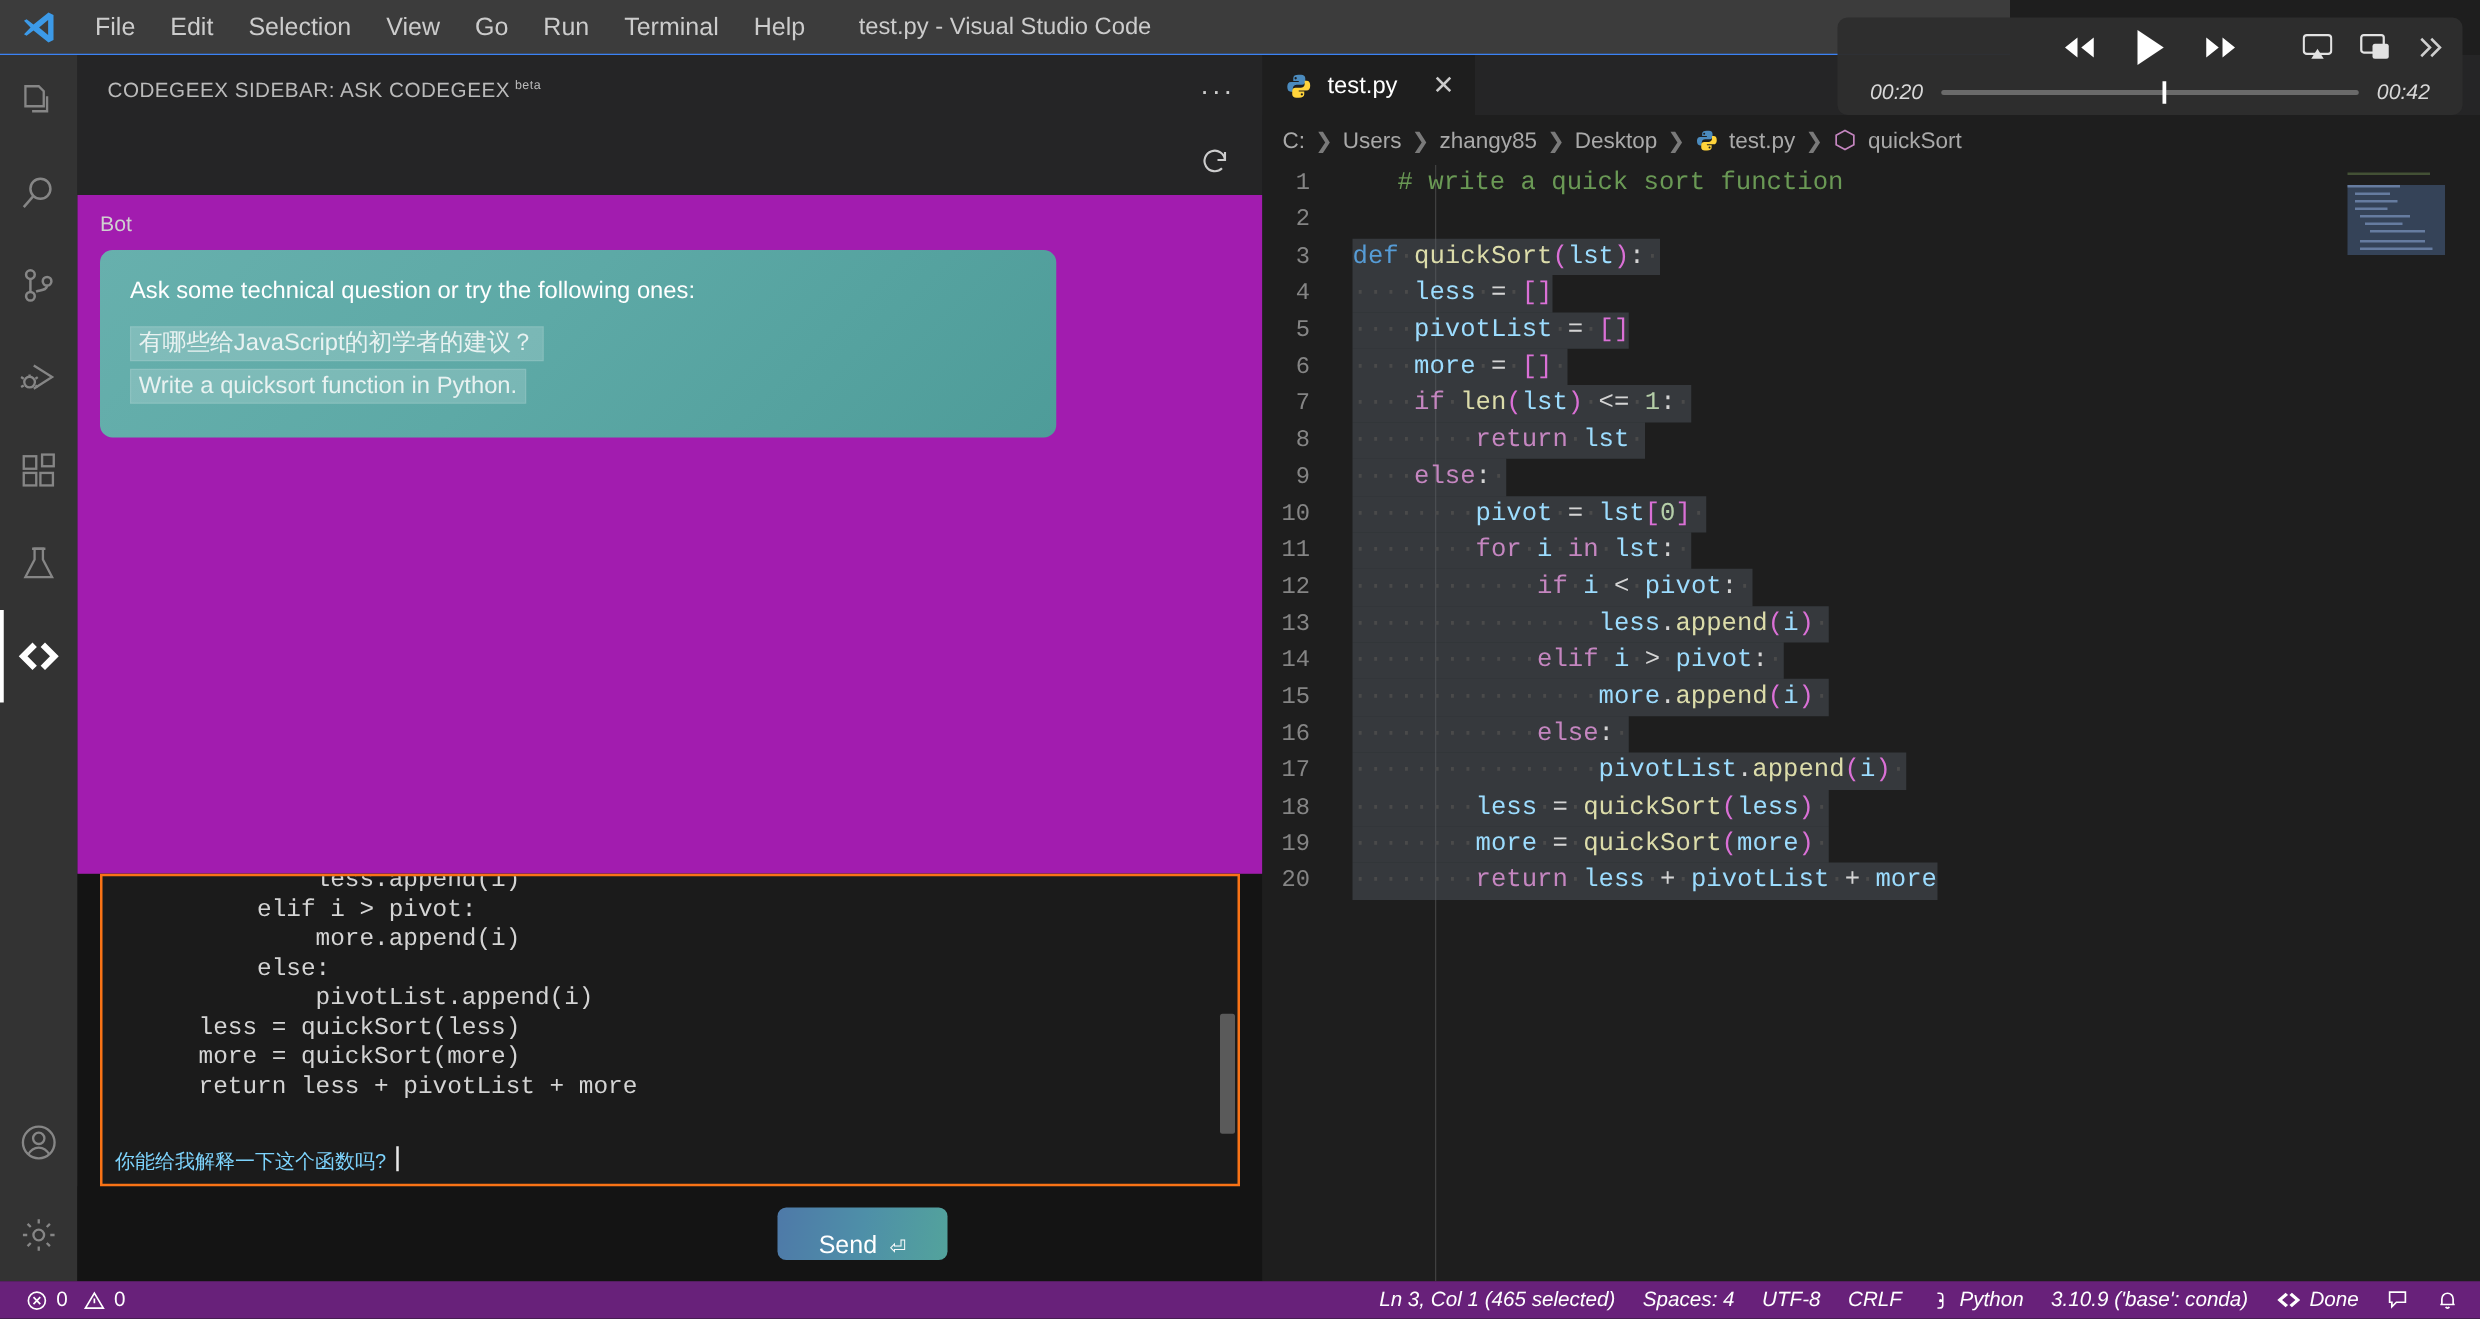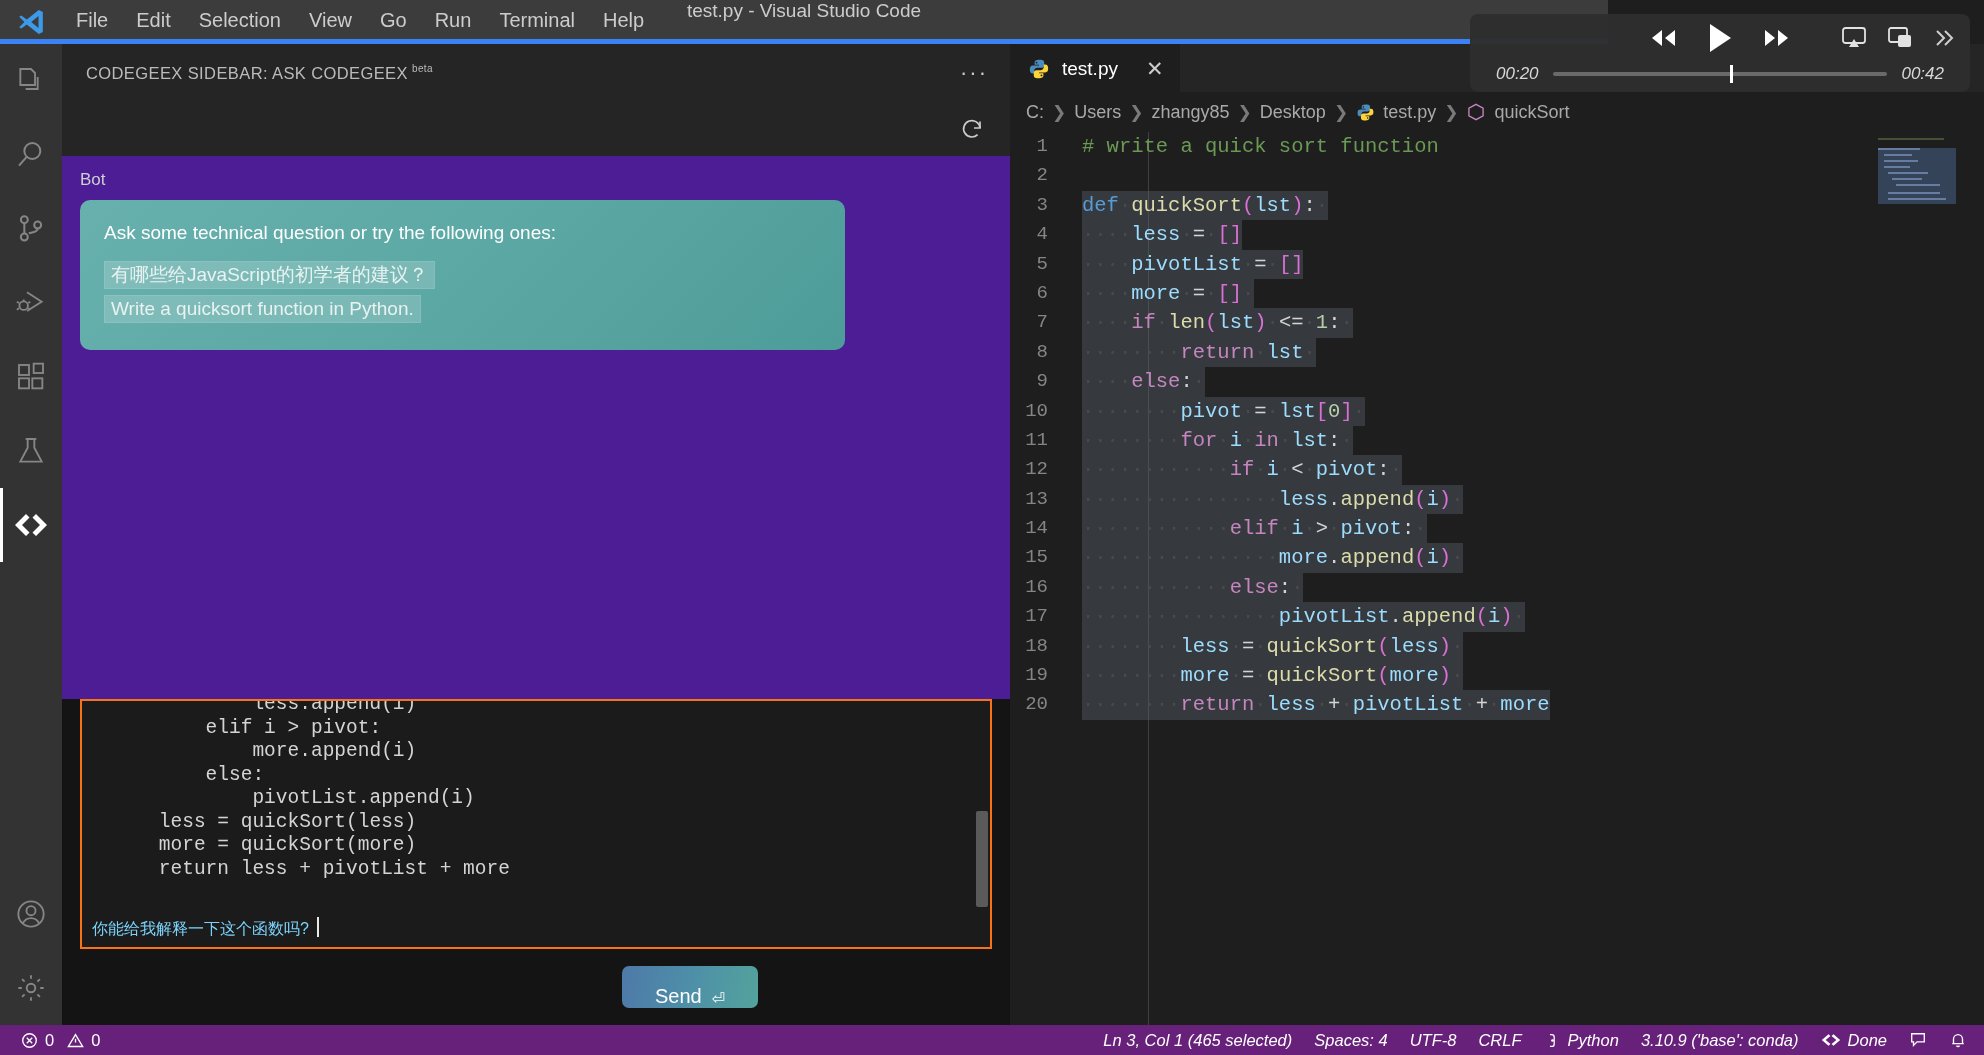--- a/index.html
+++ b/index.html
@@ -7,22 +7,22 @@
     width: 1984px; height: 1055px;
     background: #1e1e1e;
     font-family: "Liberation Sans", sans-serif;
     overflow: hidden;
   }
   .app { position: relative; width: 1984px; height: 1055px; background: #1e1e1e; }
 
   
   .titlebar {
     position: absolute; top: 0; left: 0; width: 1608px; height: 44px;
-    background: #3c3c3c; display: flex; 
-    border-bottom: 5px solid #3b82f6;
+    background: #3c3c3c; display: flex; align-items: center;
+    border-bottom: 1px solid #3b82f6;
   }
   .vs-logo { width: 62px; height: 44px; display: flex; align-items: center; justify-content: center; }
   .menu { display: flex; align-items: center; gap: 0px; }
   .menu-item {
     color: #cccccc; font-size: 20px; padding: 4px 14px; line-height: 26px;
     white-space: nowrap;
   }
   .win-title {
     position: absolute; left: 0; right: 0; text-align: center;
     color: #cccccc; font-size: 19px; pointer-events: none;
@@ -66,21 +66,21 @@
   .sb-header {
     height: 58px; display: flex; align-items: center; padding: 0 22px 0 24px;
     justify-content: space-between; flex: none;
   }
   .sb-title { color: #bbbbbb; font-size: 16.5px; letter-spacing: .4px; }
   .sb-beta { font-size: 10px; vertical-align: super; color: #bbb; margin-left: 4px; }
   .sb-dots { color: #cccccc; font-size: 22px; letter-spacing: 2px; line-height: 10px; }
   .sb-subbar { height: 54px; display: flex; align-items: center; justify-content: flex-end; padding-right: 26px; flex: none; }
   .sb-refresh { color: #cccccc; }
 
-  .chat-area { flex: 1; background: #4c1d95; overflow: hidden; position: relative; padding: 8px 0 0 0; }
+  .chat-area { flex: 1; background: #a21caf; overflow: hidden; position: relative; padding: 8px 0 0 0; }
   .bot-label { color: #cfcfcf; font-size: 17px; padding: 6px 0 10px 18px; }
   .bubble {
     margin: 0 0 0 18px; width: 765px;
     background: linear-gradient(135deg,#67b0ad 0%, #5da9a6 45%, #4e9c99 100%);
     border-radius: 10px; padding: 22px 24px 24px 24px; color: #ffffff;
   }
   .bubble-lead { font-size: 19px; margin-bottom: 14px; }
   .sugg {
     display: inline-block; font-size: 19px; color: #e8f2f1;
     background: rgba(255,255,255,0.18); padding: 2px 6px; margin: 3px 0;
@@ -141,21 +141,21 @@
   .code-table {
     font-family: "Liberation Mono", "DejaVu Sans Mono", monospace;
     font-size: 20.5px; line-height: 29.4px;
   }
   .cline { display: flex; height: 29.4px; align-items: center; white-space: pre; }
   .lno { width: 72px; text-align: right; color: #858585; padding-right: 34px; flex: none; font-size: 19px; }
   .ctext { position: relative; }
   
   .sel { background: rgba(88,95,105,0.42); }
   
-  .c-com { color: #6A9955; }
+  .c-com { color: #6A9955; margin-left: 36px; }
   .c-kw  { color: #569CD6; }
   .c-ctl { color: #C586C0; }
   .c-fn  { color: #DCDCAA; }
   .c-var { color: #9CDCFE; }
   .c-par { color: #DA70D6; }
   .c-num { color: #B5CEA8; }
   .c-op  { color: #d4d4d4; }
   .c-txt { color: #d4d4d4; }
   .ws { color: #4a4a4a; }
   .indent-guide {

